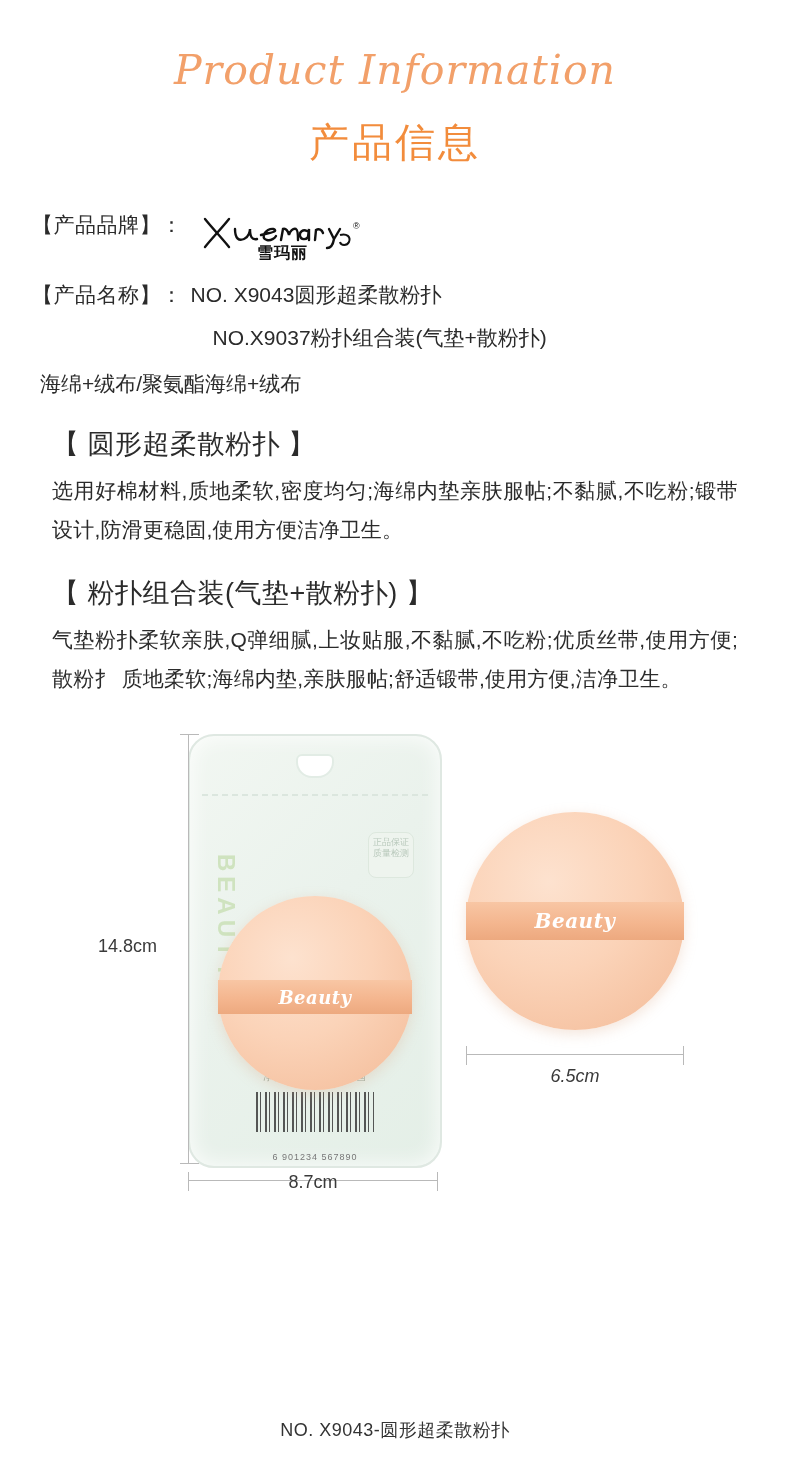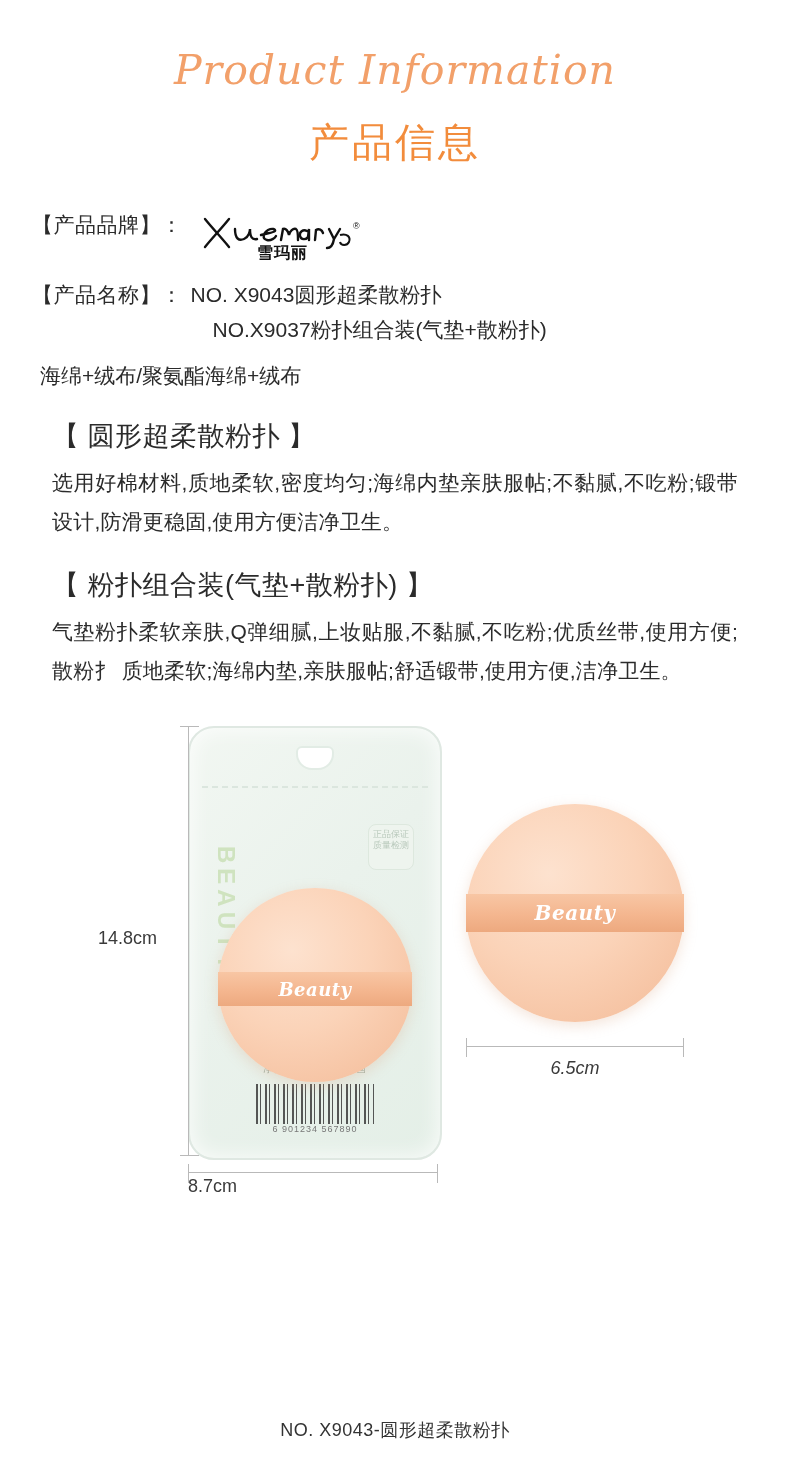--- a/index.html
+++ b/index.html
@@ -56,21 +56,21 @@
     white-space: nowrap;
     letter-spacing: 0.5px;
   }
   .spec-value {
     flex: 1 1 auto;
     padding-left: 8px;
   }
   .spec-value .line2 {
     display: block;
     padding-left: 22px;
-    margin-top: 2px;
+    margin-top: 10px;
   }
 
   
   .brand-logo {
     display: inline-block;
     position: relative;
     width: 168px;
     height: 56px;
     margin-left: 8px;
     vertical-align: middle;
@@ -163,21 +163,21 @@
     transform: translateX(-50%);
     width: 118px;
     height: 40px;
     background: repeating-linear-gradient(90deg,
       #3a3a3a 0 2px, transparent 2px 4px, #3a3a3a 4px 5px, transparent 5px 9px);
     opacity: 0.85;
   }
   .pkg-barcode-label {
     position: absolute;
     left: 50%;
-    bottom: 24px;
+    bottom: 4px;
     transform: translateX(-50%);
     font-size: 9px;
     color: #777;
     letter-spacing: 1px;
   }
   .pkg-smalltext {
     position: absolute;
     left: 50%;
     bottom: 82px;
     transform: translateX(-50%);
@@ -280,23 +280,23 @@
     top: -9px;
     width: 1px;
     height: 19px;
     background: #b9b9b9;
   }
   .dim-h:before { left: 0; }
   .dim-h:after { right: 0; }
   .dim-h-label {
     position: absolute;
     left: 188px;
-    top: 460px;
+    top: 448px;
     width: 250px;
-    text-align: left;
+    text-align: center;
     font-size: 18px;
     color: #3a3a3a;
   }
 
   .dim-h2 {
     position: absolute;
     left: 466px;
     top: 330px;
     width: 218px;
     height: 1px;

